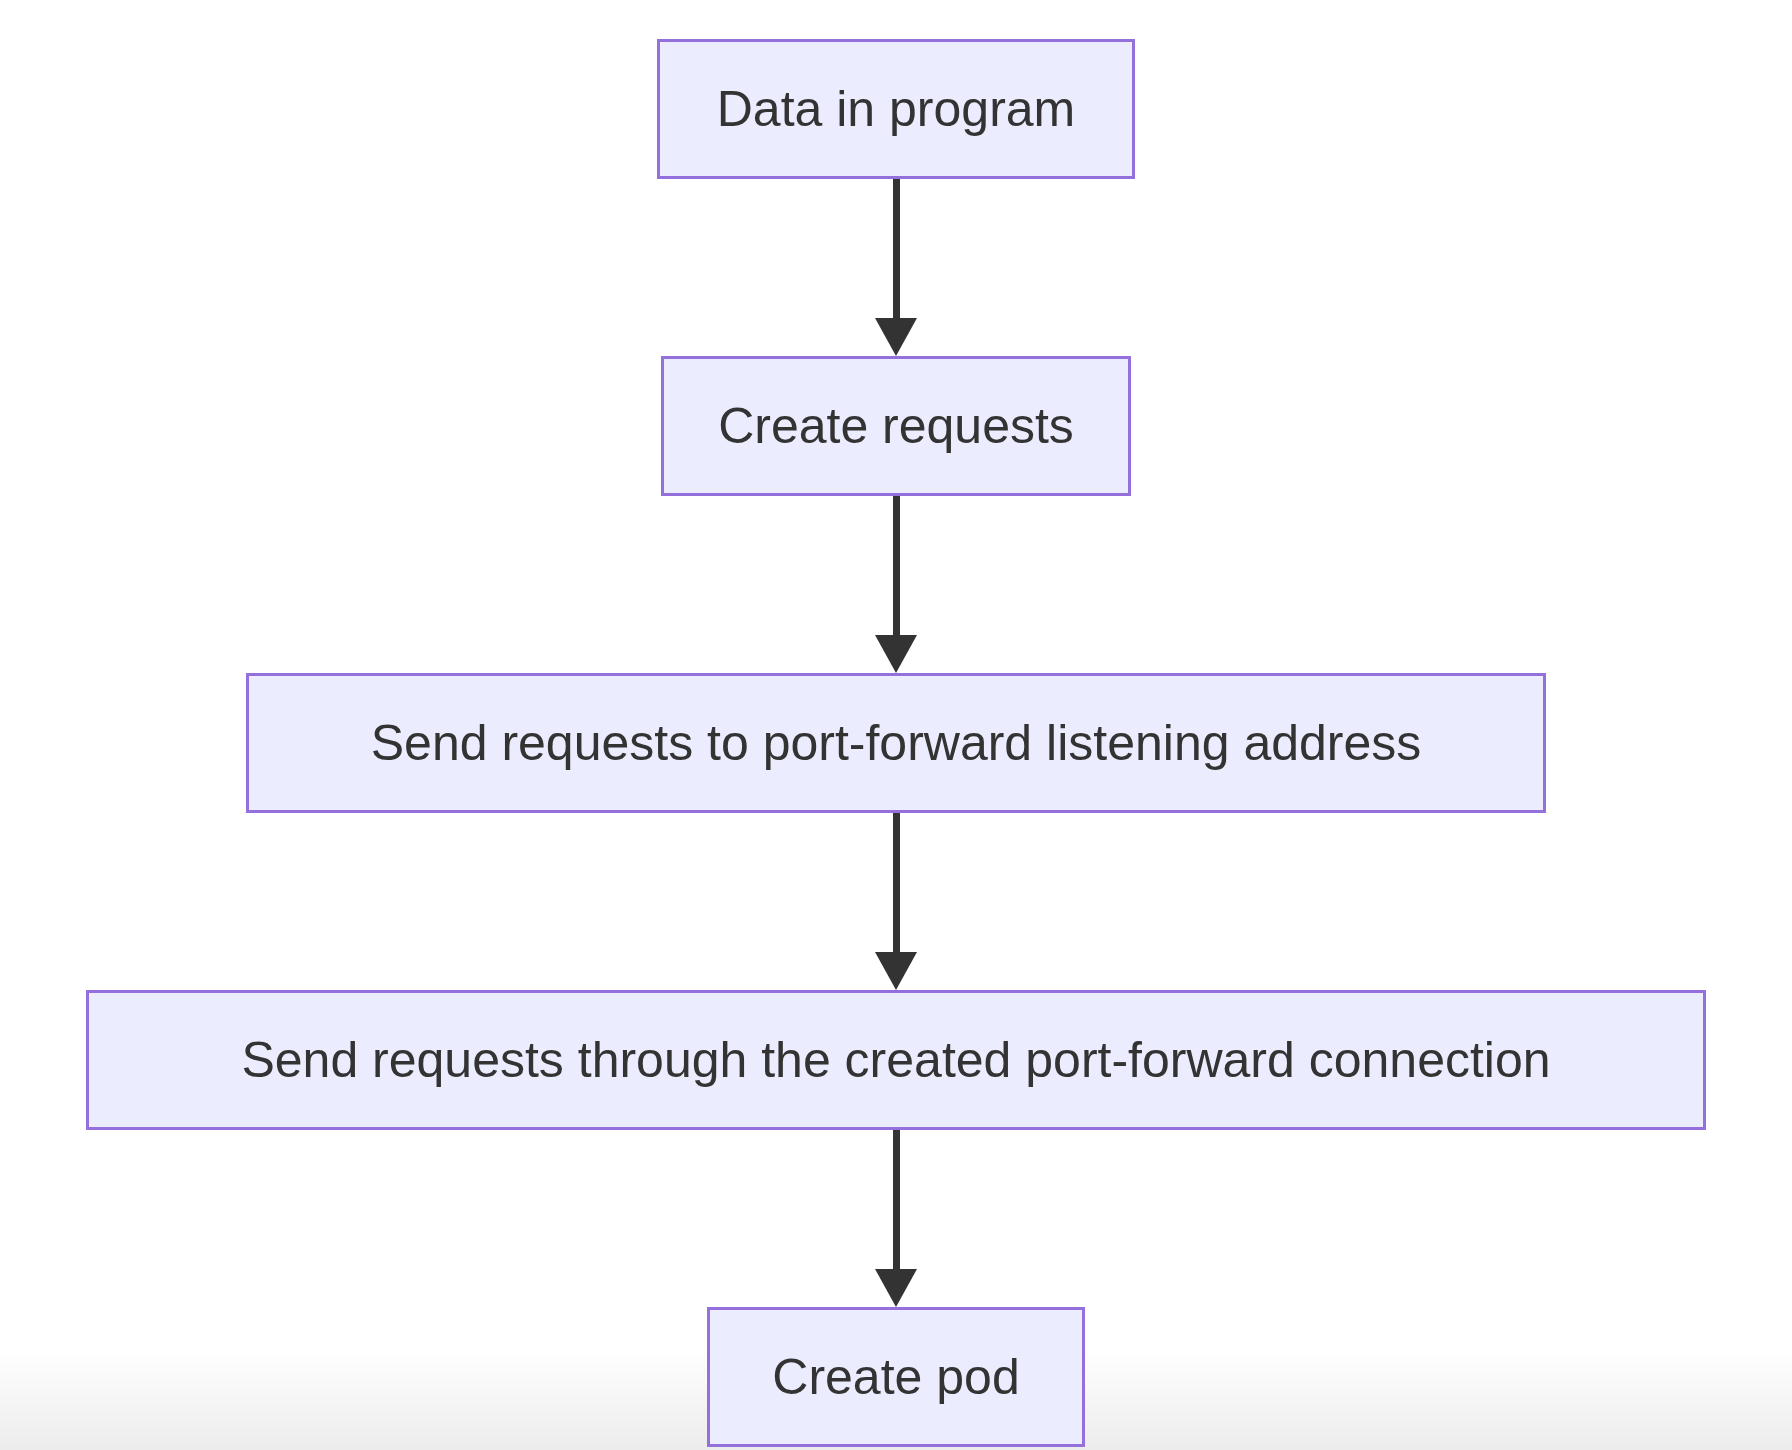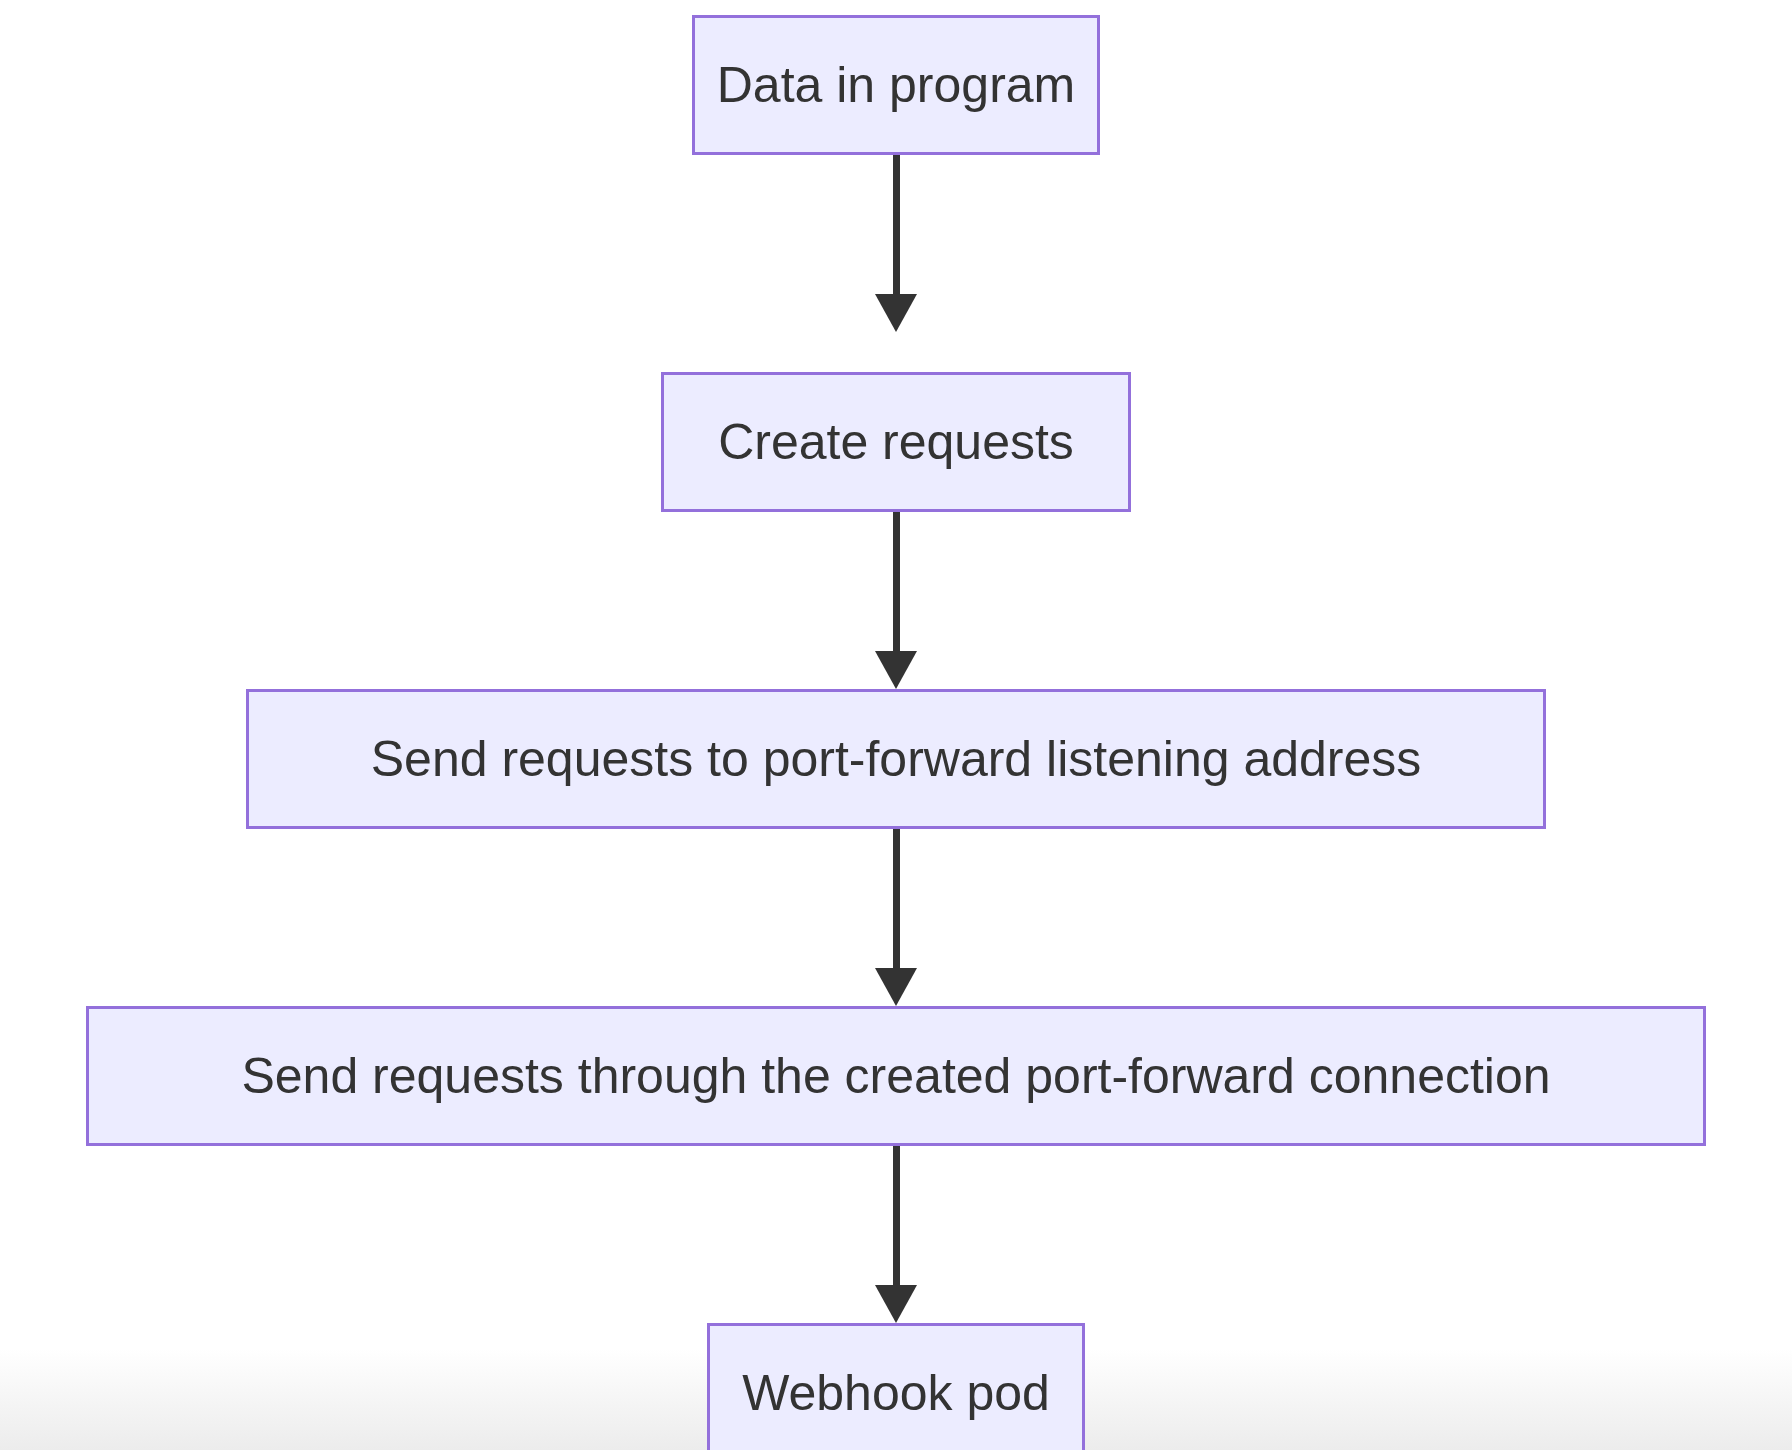--- a/index.html
+++ b/index.html
@@ -31,22 +31,22 @@
     align-items: center;
     justify-content: center;
     background: #ececff;
     border: 3px solid #9370db;
     color: #333333;
     font-size: 50px;
     line-height: 1.25;
     white-space: nowrap;
     text-align: center;
   }
-  .w1 { width: 408px; }
-  .w2 { width: 470px; margin-top: 40px; }
+  .w1 { width: 478px; margin-top: 24px; }
+  .w2 { width: 470px; }
   .w3 { width: 1300px; justify-content: center; }
   .w4 { width: 1620px; }
   .w5 { width: 378px; }
   .arrow {
     display: flex;
     flex-direction: column;
     align-items: center;
     height: 177px;
   }
   .arrow .shaft {
@@ -98,17 +98,17 @@
     <div class="node w4">
       <span>Send requests through the created port-forward connection</span>
     </div>
 
     <div class="arrow">
       <div class="shaft"></div>
       <div class="head"></div>
     </div>
 
     <div class="node w5">
-      <span>Webhook pod</span>
+      <span>Create pod</span>
     </div>
 
   </div>
 </div>
 
 </body></html>

